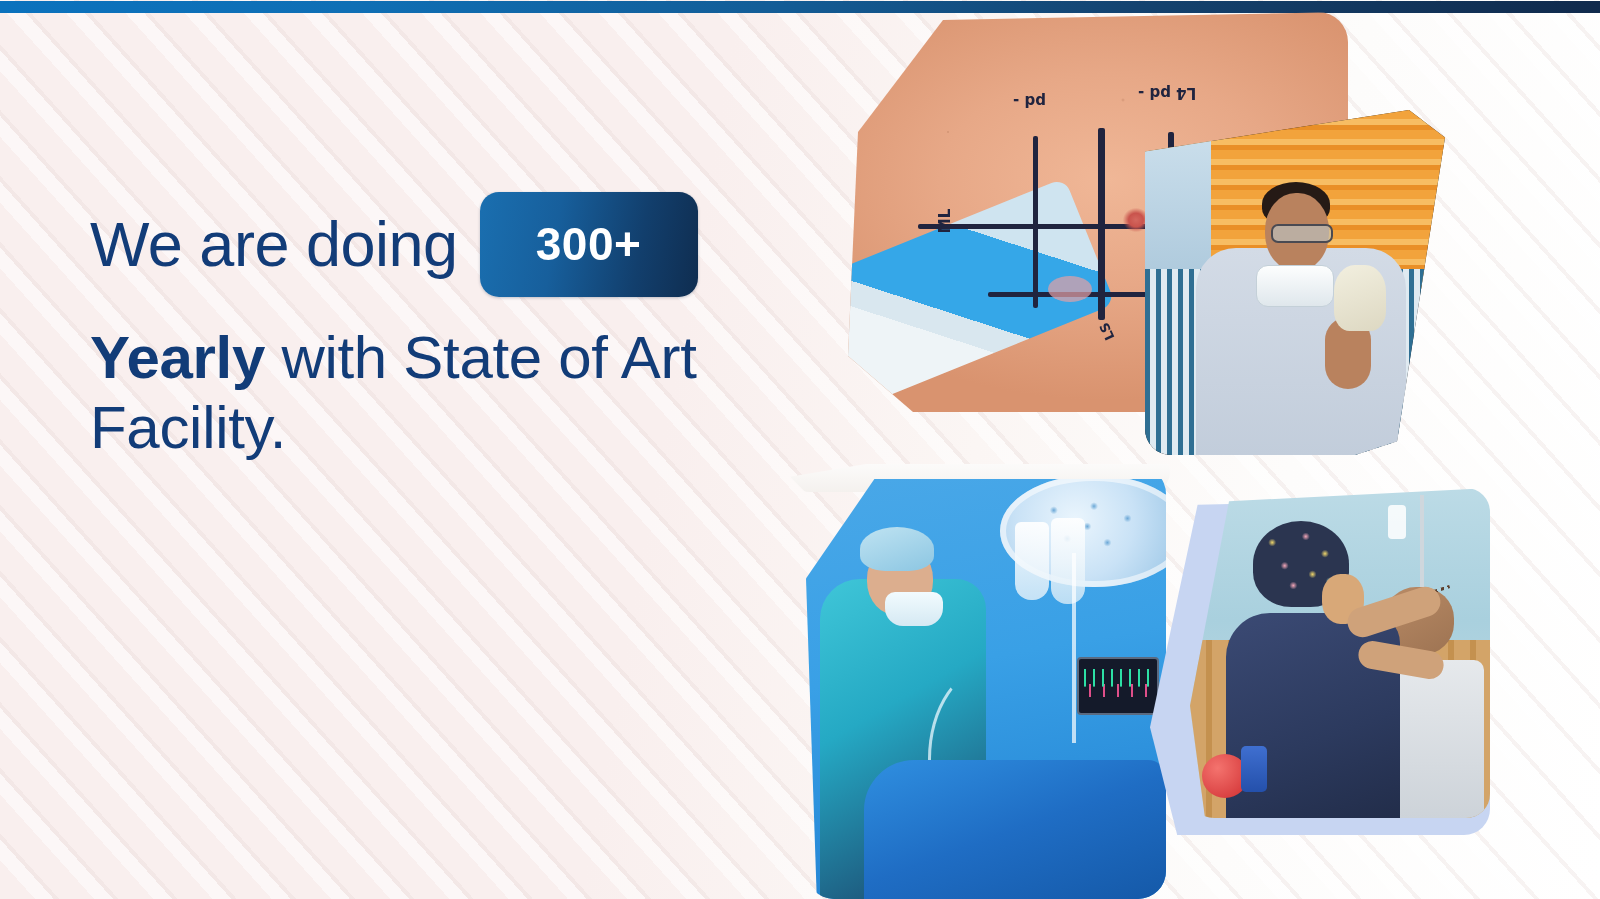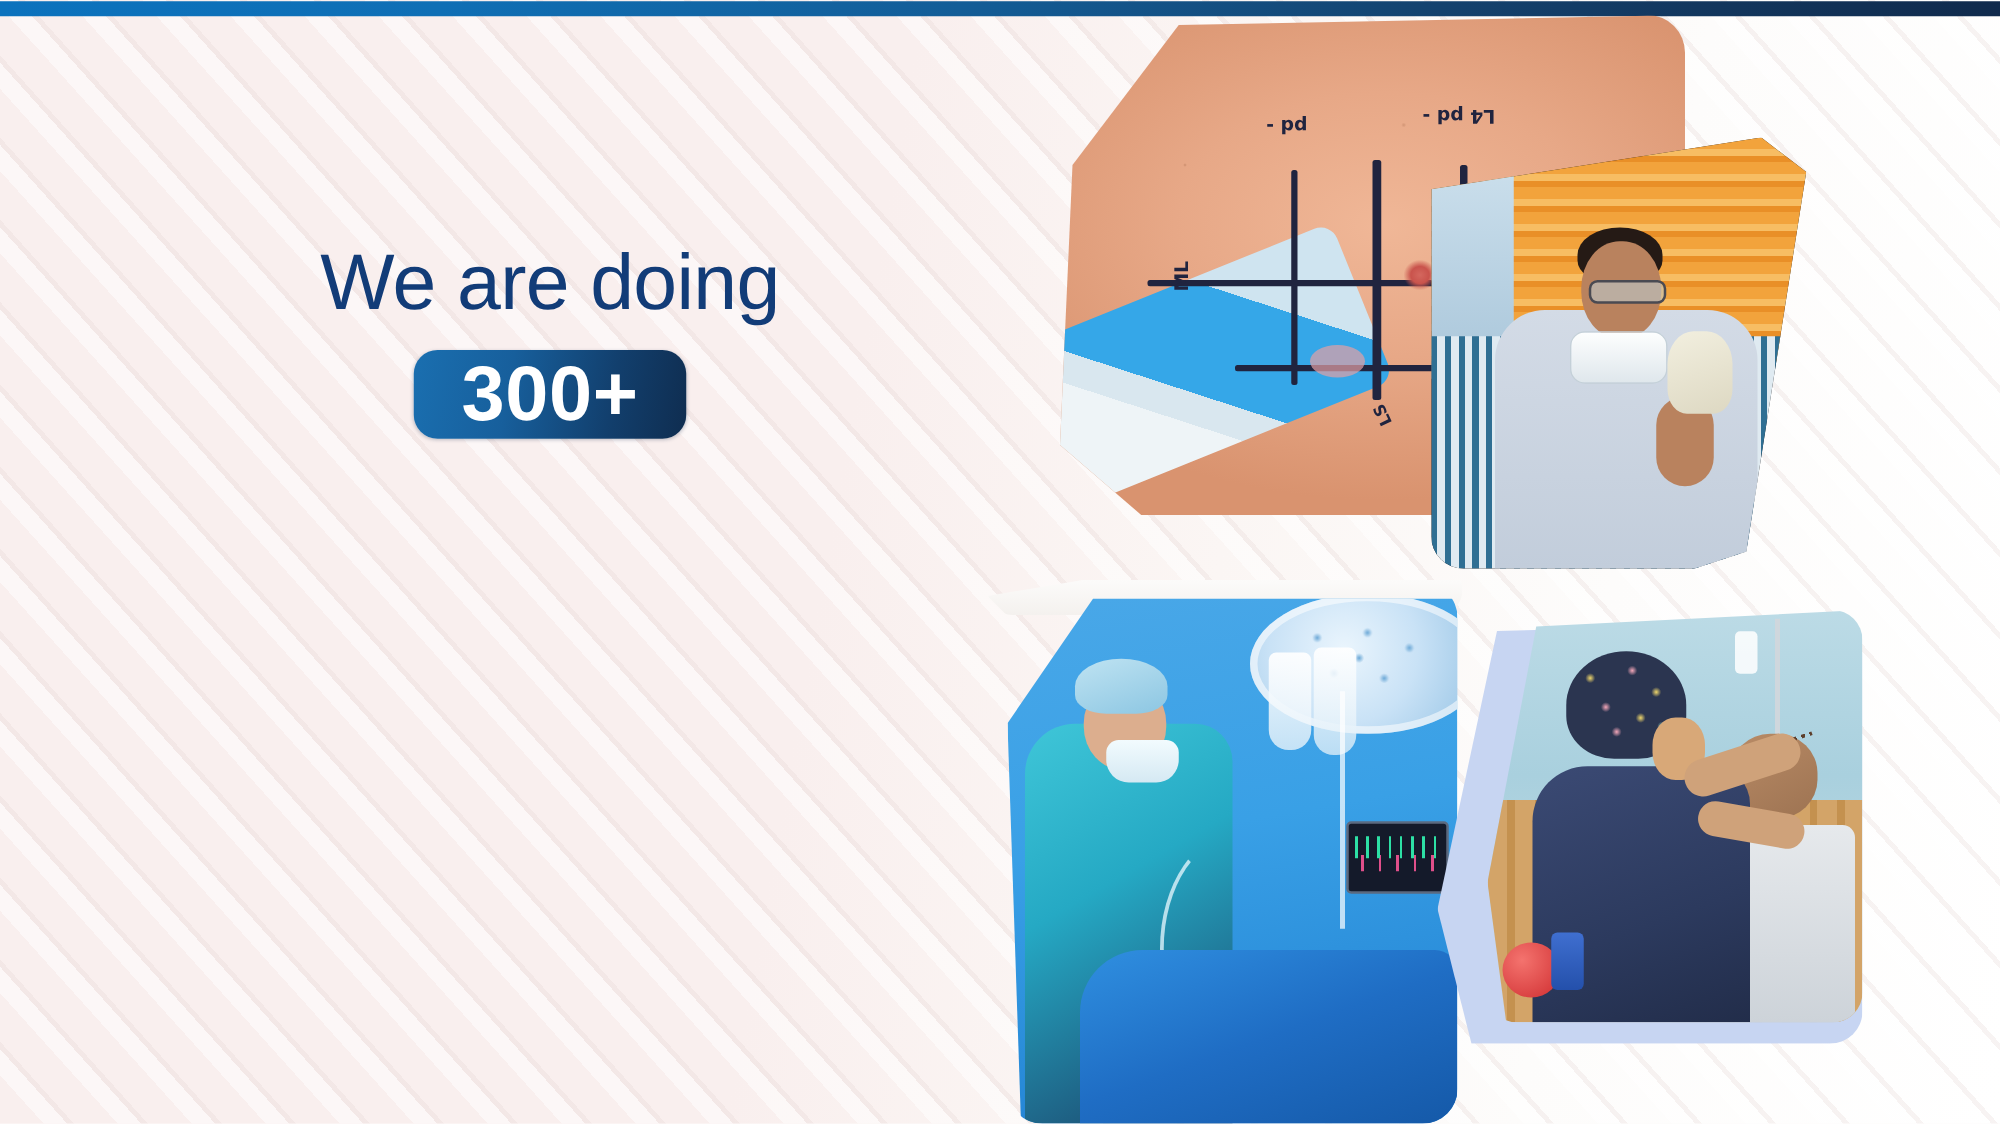--- a/index.html
+++ b/index.html
@@ -26,31 +26,31 @@
     opacity:.85;pointer-events:none;
   }
   .topbar{
     position:absolute;left:0;top:1px;width:1600px;height:12px;
     background:linear-gradient(90deg,#0b72bd 0%,#0f6fb5 22%,#135d97 48%,#14426e 72%,#102a4c 100%);
   }
 
   
   .copy{position:absolute;left:90px;top:195px;width:700px;}
   .line1{
-    display:flex;align-items:center;gap:22px;height:98px;flex-direction:column;
+    display:flex;align-items:center;gap:22px;height:98px;
   }
   .line1-text{
     font-size:63px;color:#123c78;letter-spacing:-.5px;
     font-weight:400;white-space:nowrap;line-height:1;
   }
   .badge{
     display:inline-flex;align-items:center;justify-content:center;
     width:218px;height:105px;
     background:linear-gradient(100deg,#1a6fb0 0%,#175f9c 35%,#123f6d 72%,#0f2d50 100%);
-    color:#ffffff;font-size:62px;font-weight:700;letter-spacing:.5px;
+    color:#ffffff;font-size:46px;font-weight:700;letter-spacing:.5px;
     box-shadow:0 1px 3px rgba(20,40,70,.25);
     border-radius:19px;
   }
   .ribbon{
     margin-top:22px;width:678px;height:84px;
     background:linear-gradient(95deg,#1573b8 0%,#1468a8 28%,#17497c 66%,#16355e 100%);
     display:flex;align-items:center;
     box-shadow:0 2px 5px rgba(18,40,70,.22);
   }
   .ribbon-text{
@@ -243,20 +243,23 @@
   <div class="topbar"></div>
 
   <div class="copy">
 
     <div class="line1">
       <span class="line1-text">We are doing</span>
       <span class="badge">300+</span>
     </div>
 
 
+    <div class="line3">
+      <b>Yearly</b><span class="reg"> with State of Art Facility.</span>
+    </div>
   </div>
 
   <div class="photos">
 
     <div class="ph ph-marking">
       <div class="skin-fuzz"></div>
       <div class="drape"></div>
       <div class="mk h1"></div>
       <div class="mk v1"></div>
       <div class="mk v2"></div>

